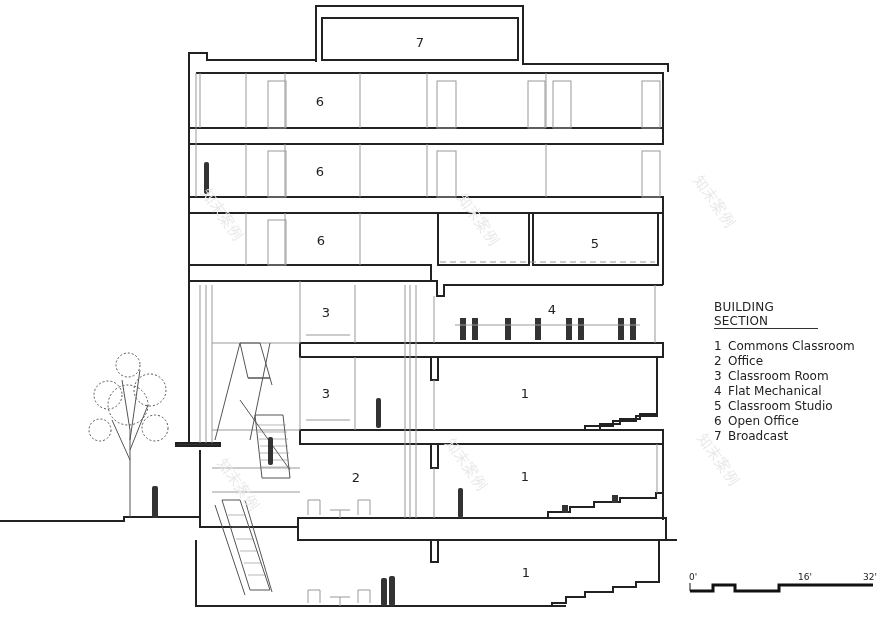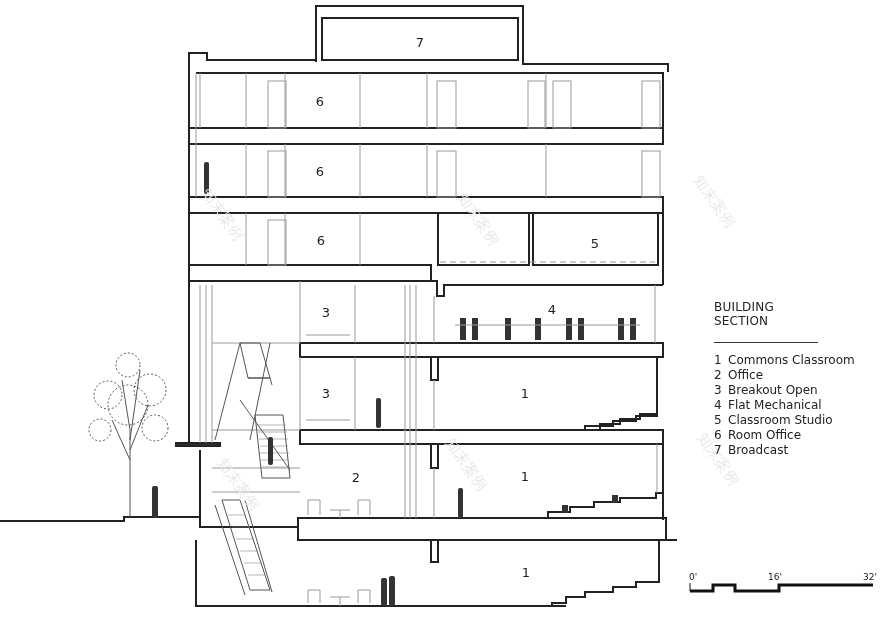--- a/index.html
+++ b/index.html
@@ -1,21 +1,21 @@
 <!DOCTYPE html>
 <html><head>
 <meta charset="utf-8">
 <style>
   html, body { margin: 0; padding: 0; background: #ffffff; }
   body { width: 880px; height: 618px; overflow: hidden; position: relative;
          font-family: "DejaVu Sans", "Liberation Sans", sans-serif; }
   #drawing { position: absolute; left: 0; top: 0; width: 880px; height: 618px; }
   .room-label { position: absolute; font-size: 13px; color: #222; transform: translate(-50%, -50%); }
   .legend { position: absolute; left: 714px; top: 300px; font-size: 12px; color: #222; }
-  .legend-title { font-size: 12px; letter-spacing: 0.2px; padding-bottom: 14px;
+  .legend-title { font-size: 12px; letter-spacing: 0.2px; padding-bottom: 0;
                   border-bottom: 1.2px solid #333; width: 104px; margin-bottom: 10px; }
   .legend-item { display: flex; height: 15px; line-height: 15px; }
   .legend-num { width: 14px; }
   .scale-label { position: absolute; font-size: 9px; color: #222; }
   .watermark { position: absolute; font-size: 15px; color: #e8e8e8; transform: rotate(55deg); }
 </style>
 </head>
 <body>
 
 <svg id="drawing" viewBox="0 0 880 618" xmlns="http://www.w3.org/2000/svg">
@@ -163,35 +163,35 @@
   <div class="legend-item">
       <span class="legend-num">1</span>
       <span>Commons Classroom</span>
     </div>
   <div class="legend-item">
       <span class="legend-num">2</span>
       <span>Office</span>
     </div>
   <div class="legend-item">
       <span class="legend-num">3</span>
-      <span>Breakout Open</span>
+      <span>Classroom Room</span>
     </div>
   <div class="legend-item">
       <span class="legend-num">4</span>
       <span>Flat Mechanical</span>
     </div>
   <div class="legend-item">
       <span class="legend-num">5</span>
       <span>Classroom Studio</span>
     </div>
   <div class="legend-item">
       <span class="legend-num">6</span>
-      <span>Room Office</span>
+      <span>Open Office</span>
     </div>
   <div class="legend-item">
       <span class="legend-num">7</span>
       <span>Broadcast</span>
     </div>
 </div>
 
 <div class="scale-label" style="left:689px;top:572px;">0'</div>
-<div class="scale-label" style="left:768px;top:572px;text-align:right;">16'</div>
+<div class="scale-label" style="left:798px;top:572px;text-align:right;">16'</div>
 <div class="scale-label" style="left:863px;top:572px;">32'</div>
 
 </body></html>

